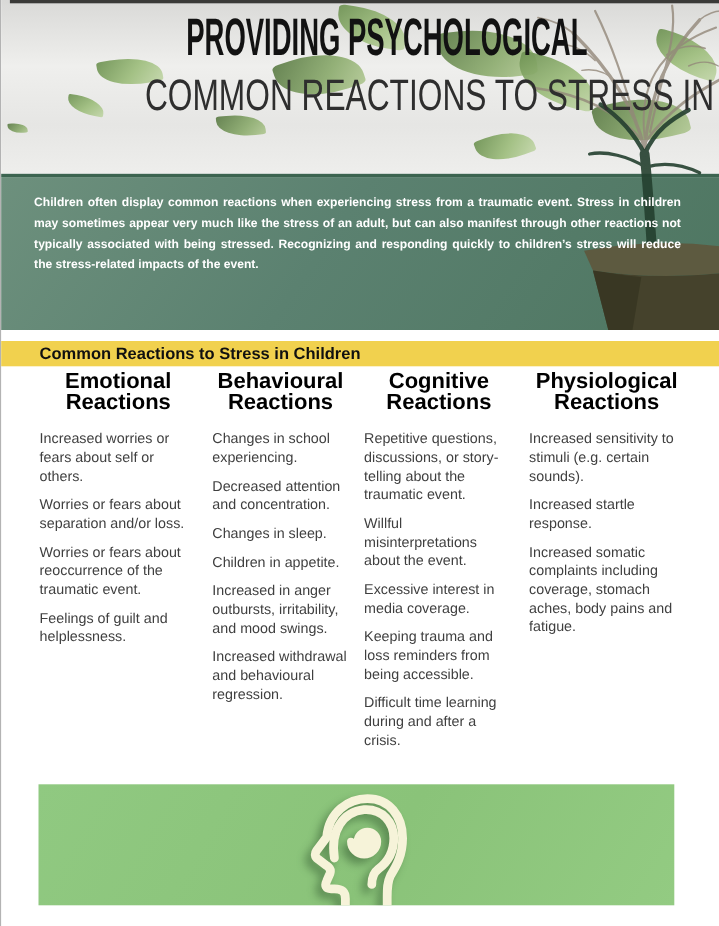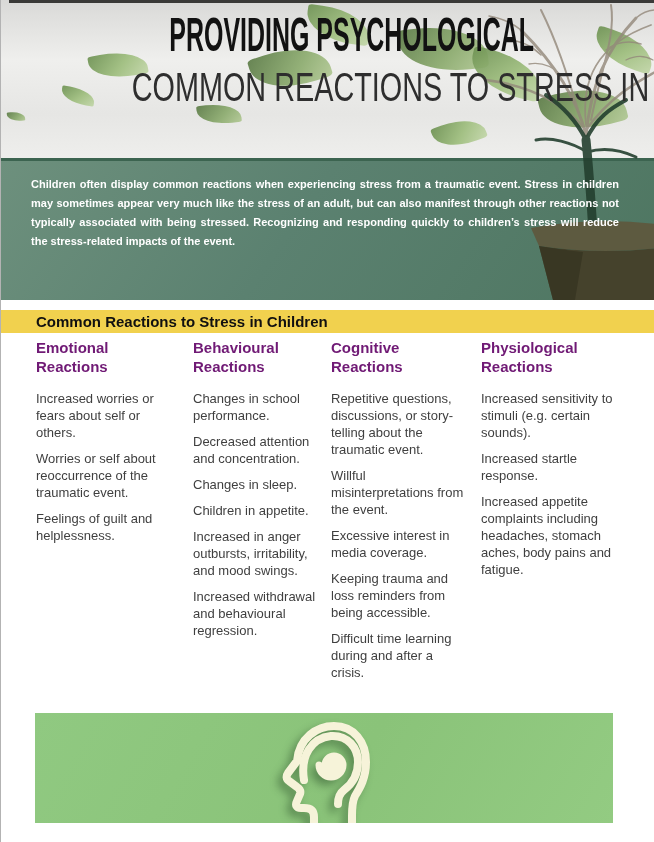--- a/index.html
+++ b/index.html
@@ -44,21 +44,21 @@
     position:absolute;top:310px;left:0;right:0;height:23px;background:#f1d14e;
     line-height:23px;padding-left:35px;box-sizing:border-box;
   }
   .banner span{font-size:15px;font-weight:700;color:#101010;}
   
   .columns{
     position:absolute;top:338px;left:35px;width:600px;
     display:grid;grid-template-columns:157px 138px 150px 155px;
   }
   .col{padding-right:14px;box-sizing:border-box;}
-  .col h4{margin:0 0 14px 0;font-size:15px;line-height:19px;font-weight:700;color:#701a75;}
+  .col h4{margin:0 0 14px 0;font-size:20px;line-height:19px;font-weight:700;color:#000000;text-align:center;}
   .col .item{margin:0 0 9px 0;font-size:13px;line-height:17px;color:#3f3f3f;}
   
   .image-box{
     position:absolute;left:34px;top:713px;width:578px;height:110px;
     background:linear-gradient(120deg,#90c981 0%,#8ac379 55%,#93cb82 100%);
     overflow:hidden;
   }
   .head-svg{position:absolute;left:239px;top:7px;width:100px;height:120px;
     filter:drop-shadow(-5px 5px 4px rgba(35,70,35,.45));}
 </style>
@@ -124,51 +124,52 @@
 
   <div class="banner">
     <span>Common Reactions to Stress in Children</span>
   </div>
 
   <div class="columns">
     <div class="col">
       <h4>Emotional Reactions</h4>
       <div>
           <p class="item">Increased worries or fears about self or others.</p>
-          <p class="item">Worries or self about reoccurrence of the traumatic event.</p>
+          <p class="item">Worries or fears about separation and/or loss.</p>
+          <p class="item">Worries or fears about reoccurrence of the traumatic event.</p>
           <p class="item">Feelings of guilt and helplessness.</p>
         </div>
     </div>
     <div class="col">
       <h4>Behavioural Reactions</h4>
       <div>
-          <p class="item">Changes in school performance.</p>
+          <p class="item">Changes in school experiencing.</p>
           <p class="item">Decreased attention and concentration.</p>
           <p class="item">Changes in sleep.</p>
           <p class="item">Children in appetite.</p>
           <p class="item">Increased in anger outbursts, irritability, and mood swings.</p>
           <p class="item">Increased withdrawal and behavioural regression.</p>
         </div>
     </div>
     <div class="col">
       <h4>Cognitive Reactions</h4>
       <div>
           <p class="item">Repetitive questions, discussions, or story-telling about the traumatic event.</p>
-          <p class="item">Willful misinterpretations from the event.</p>
+          <p class="item">Willful misinterpretations about the event.</p>
           <p class="item">Excessive interest in media coverage.</p>
           <p class="item">Keeping trauma and loss reminders from being accessible.</p>
           <p class="item">Difficult time learning during and after a crisis.</p>
         </div>
     </div>
     <div class="col">
       <h4>Physiological Reactions</h4>
       <div>
           <p class="item">Increased sensitivity to stimuli (e.g. certain sounds).</p>
           <p class="item">Increased startle response.</p>
-          <p class="item">Increased appetite complaints including headaches, stomach aches, body pains and fatigue.</p>
+          <p class="item">Increased somatic complaints including coverage, stomach aches, body pains and fatigue.</p>
         </div>
     </div>
   </div>
 
   <div class="image-box">
     <svg class="head-svg" viewBox="0 0 100 120" aria-hidden="true">
       <g stroke="#f6f3d9" stroke-width="8" fill="none" stroke-linecap="round" stroke-linejoin="round">
         <path d="M40 120 L40 97 C40 90 36 88 30 88 L27 88 C22 88 21 85 23 81 L26 74 C27 71 26 69 23 67 L15 61 C12 59 12 56 14 53 L23 41 C25 18 43 6 60 6 C80 6 92 22 92 42 C92 58 86 68 81 76 C78 82 78 88 78 96 L78 120"></path>
         <path d="M30 60 C26 35 38 18 57 16 C74 15 84 28 84 42 C84 55 78 64 70 70 C66 73 64 78 64 84"></path>
       </g>

